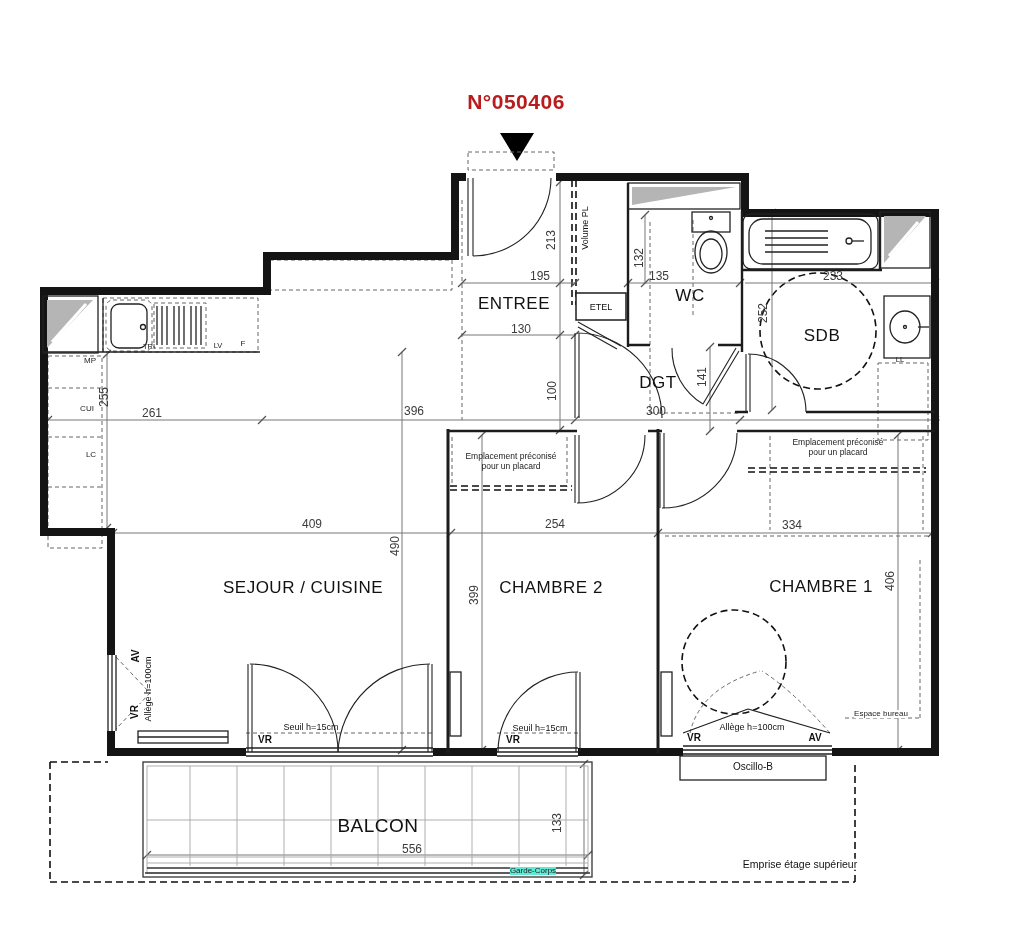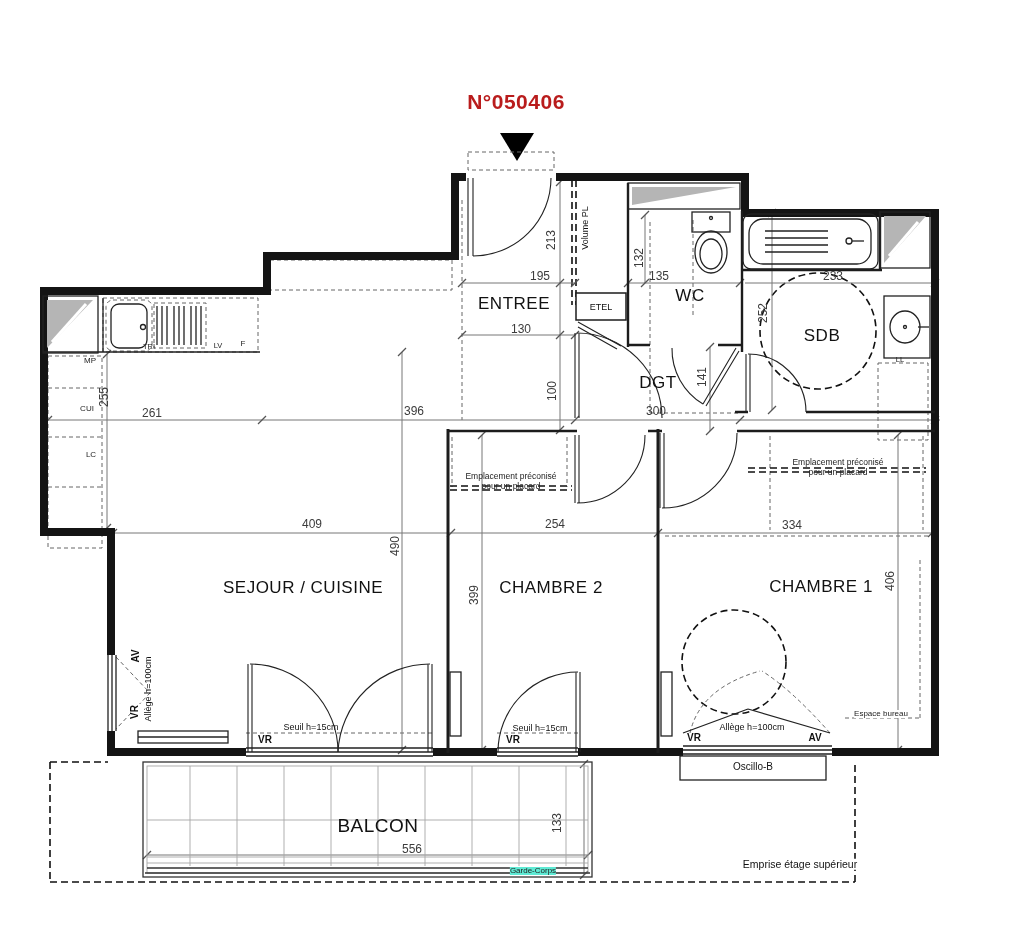--- a/index.html
+++ b/index.html
@@ -13,21 +13,21 @@
        background:transparent;line-height:1;}
   .rot{transform:translate(-50%,-50%) rotate(-90deg);}
   .dim{color:var(--dim);font-size:12px;letter-spacing:0;}
   .room{font-size:17px;color:#111;letter-spacing:.5px;}
   .big{font-size:19px;}
   .title{font-size:21px;font-weight:bold;color:#b91c1c;letter-spacing:.5px;}
   .s10b{font-size:10px;font-weight:bold;background:#fff;padding:0 1px;}
   .s9{font-size:9px;}
   .s8{font-size:8px;color:#222;}
   .s7{font-size:7.5px;color:#222;}
-  .wrap{white-space:normal;text-align:center;line-height:1.2;width:104px;font-size:8.5px;color:#222;margin-top:20px;}
+  .wrap{white-space:normal;text-align:center;line-height:1.2;width:104px;font-size:8.5px;color:#222;}
   
   .walls{stroke:var(--wall);stroke-width:8;fill:none;stroke-linecap:butt;}
   .iwalls{stroke:#1c1c1c;stroke-width:2.4;fill:none;}
   .thin{stroke:#222;stroke-width:1.3;fill:none;}
   .door{stroke:#222;stroke-width:1.1;fill:none;}
   .dimln{stroke:#777;stroke-width:1;fill:none;}
   .tick{stroke:#555;stroke-width:1.2;}
   .dashg{stroke:#666;stroke-width:1;fill:none;stroke-dasharray:4 3;}
   .dashb{stroke:#111;stroke-width:1.6;fill:none;stroke-dasharray:7 4;}
   .gridln{stroke:var(--grid);stroke-width:.9;fill:none;}

